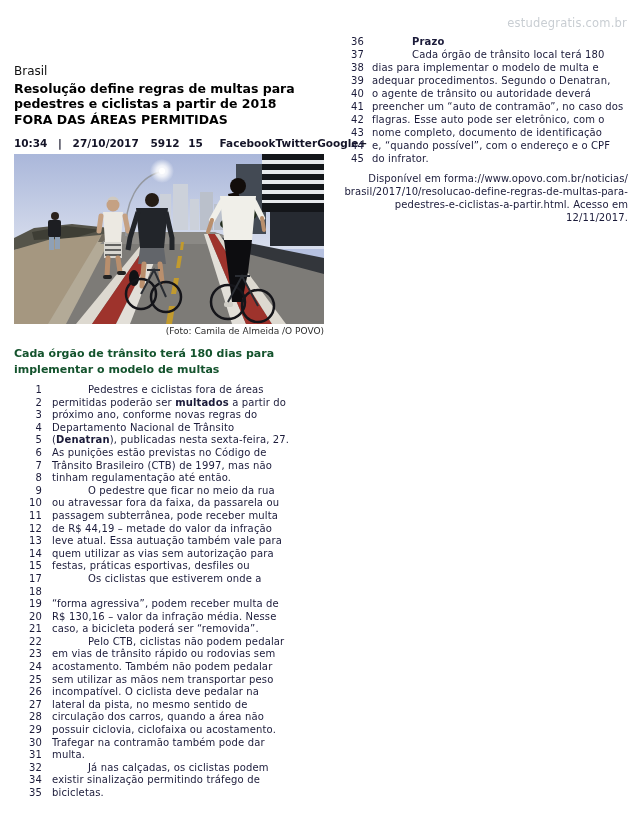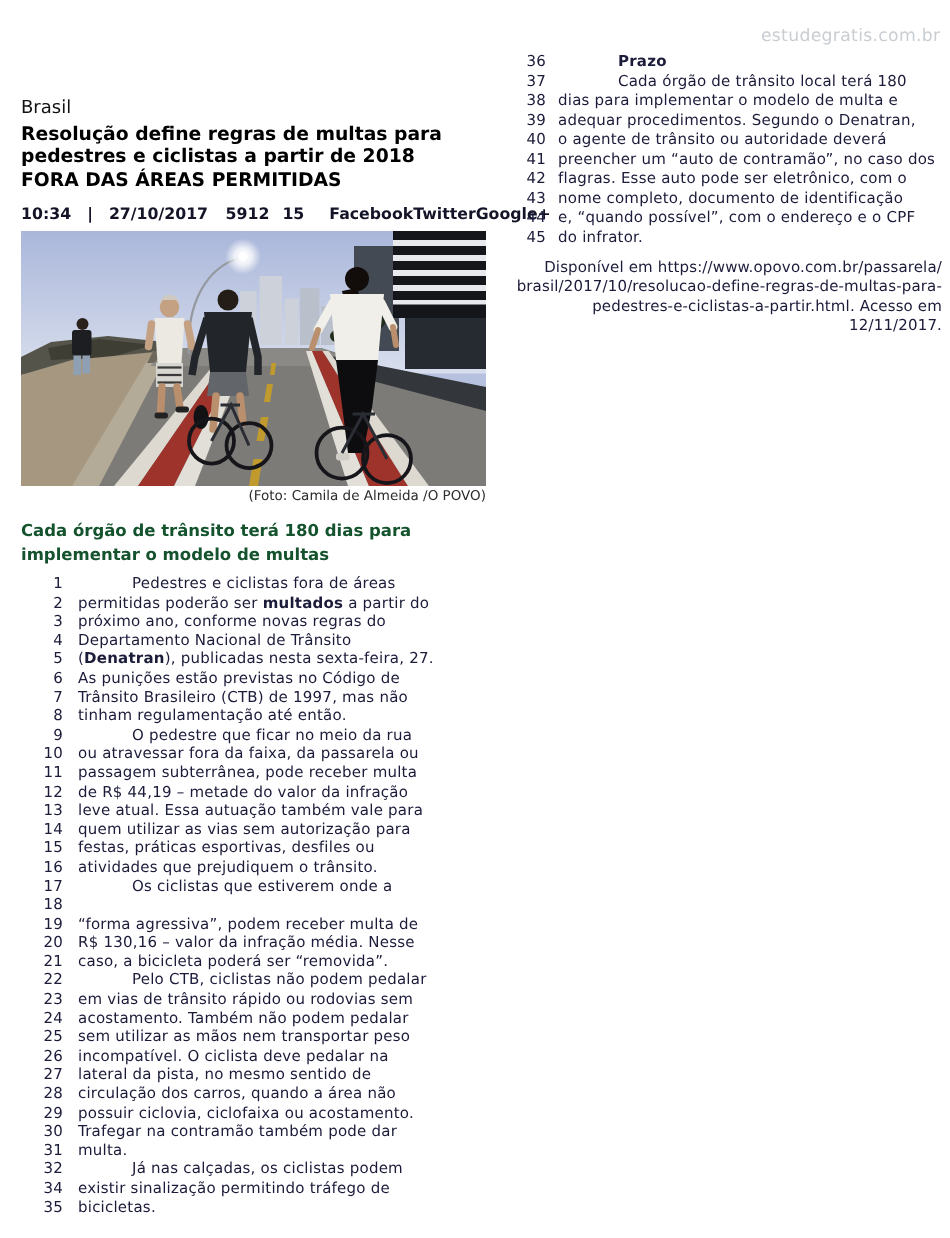--- a/index.html
+++ b/index.html
@@ -252,24 +252,20 @@
       </div>
       <div class="line-row">
         <span class="ln">14</span>
         <span class="lt">quem utilizar as vias sem autorização para</span>
       </div>
       <div class="line-row">
         <span class="ln">15</span>
         <span class="lt">festas, práticas esportivas, desfiles ou</span>
       </div>
       <div class="line-row">
-        <span class="ln">16</span>
-        <span class="lt">atividades que prejudiquem o trânsito.</span>
-      </div>
-      <div class="line-row">
         <span class="ln">17</span>
         <span class="lt indent">Os ciclistas que estiverem onde a</span>
       </div>
       <div class="line-row">
         <span class="ln">18</span>
       </div>
       <div class="line-row">
         <span class="ln">19</span>
         <span class="lt">“forma agressiva”, podem receber multa de</span>
       </div>
@@ -372,18 +368,18 @@
         <span class="ln">44</span>
         <span class="lt">e, “quando possível”, com o endereço e o CPF</span>
       </div>
       <div class="line-row">
         <span class="ln">45</span>
         <span class="lt">do infrator.</span>
       </div>
     </div>
 
   <div class="source">
-    <div>Disponível em https://www.opovo.com.br/passarela/</div>
+    <div>Disponível em forma://www.opovo.com.br/noticias/</div>
     <div>brasil/2017/10/resolucao-define-regras-de-multas-para-</div>
     <div>pedestres-e-ciclistas-a-partir.html. Acesso em 12/11/2017.</div>
   </div>
 
 </div>
 
 </body></html>

